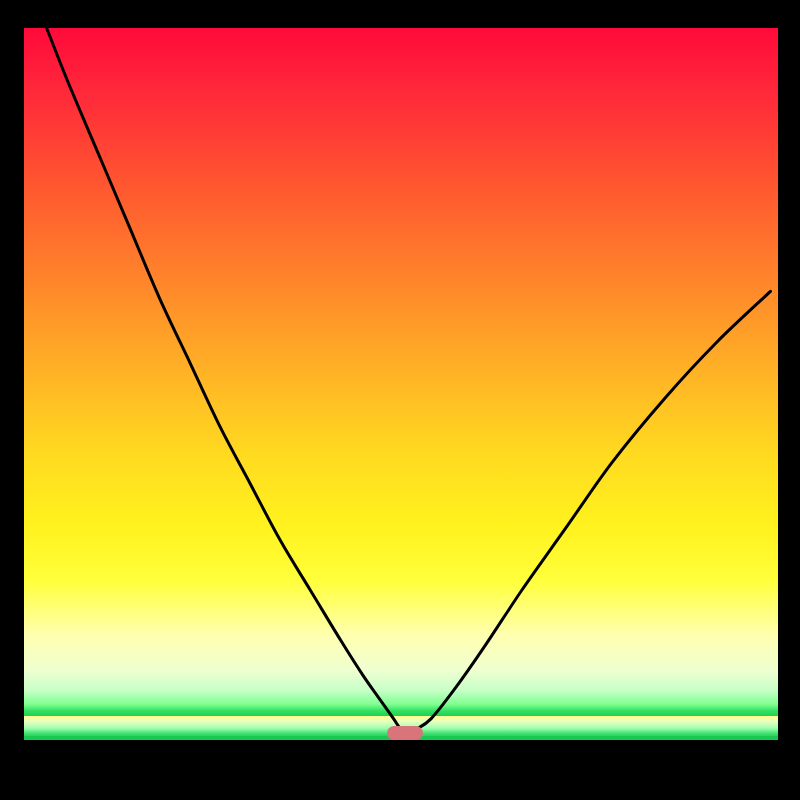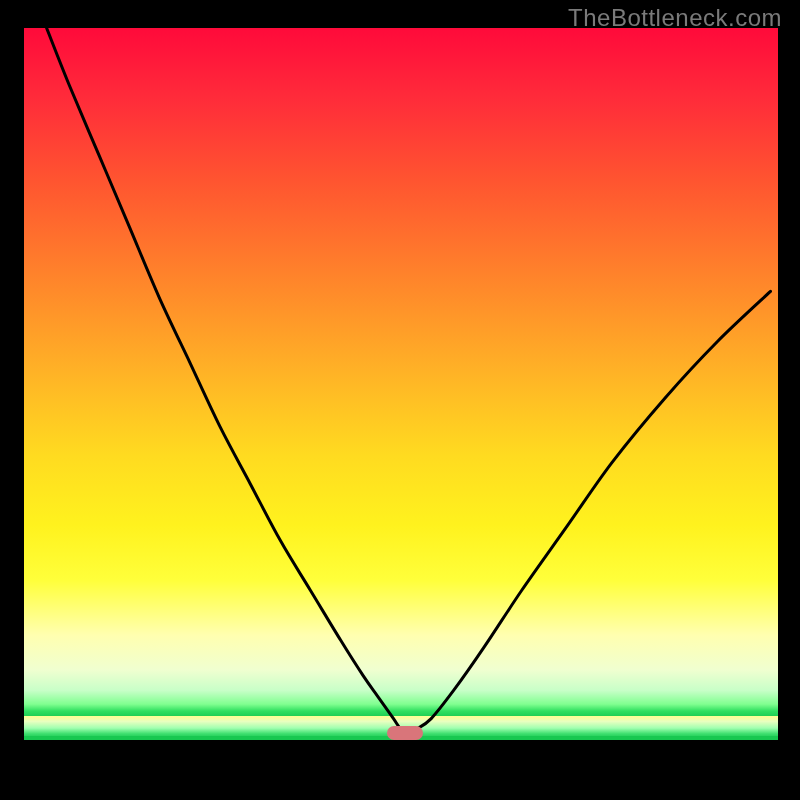--- a/index.html
+++ b/index.html
@@ -98,21 +98,20 @@
     background: #d9757a;
     z-index: 4;
     transform: translate(-50%, -50%);
   }
 </style>
 </head>
 <body>
 
 <div class="frame">
 
-  <div class="watermark">TheBottleneck.com</div>
 
   <div class="plot-area">
     <div class="gradient-bg">
       <div class="gradient-main"></div>
       <div class="green-band"></div>
       <div class="green-strip"></div>
       <div class="axis-pad"></div>
     </div>
 
     <svg class="curve" viewBox="0 0 754 748" preserveAspectRatio="none">

